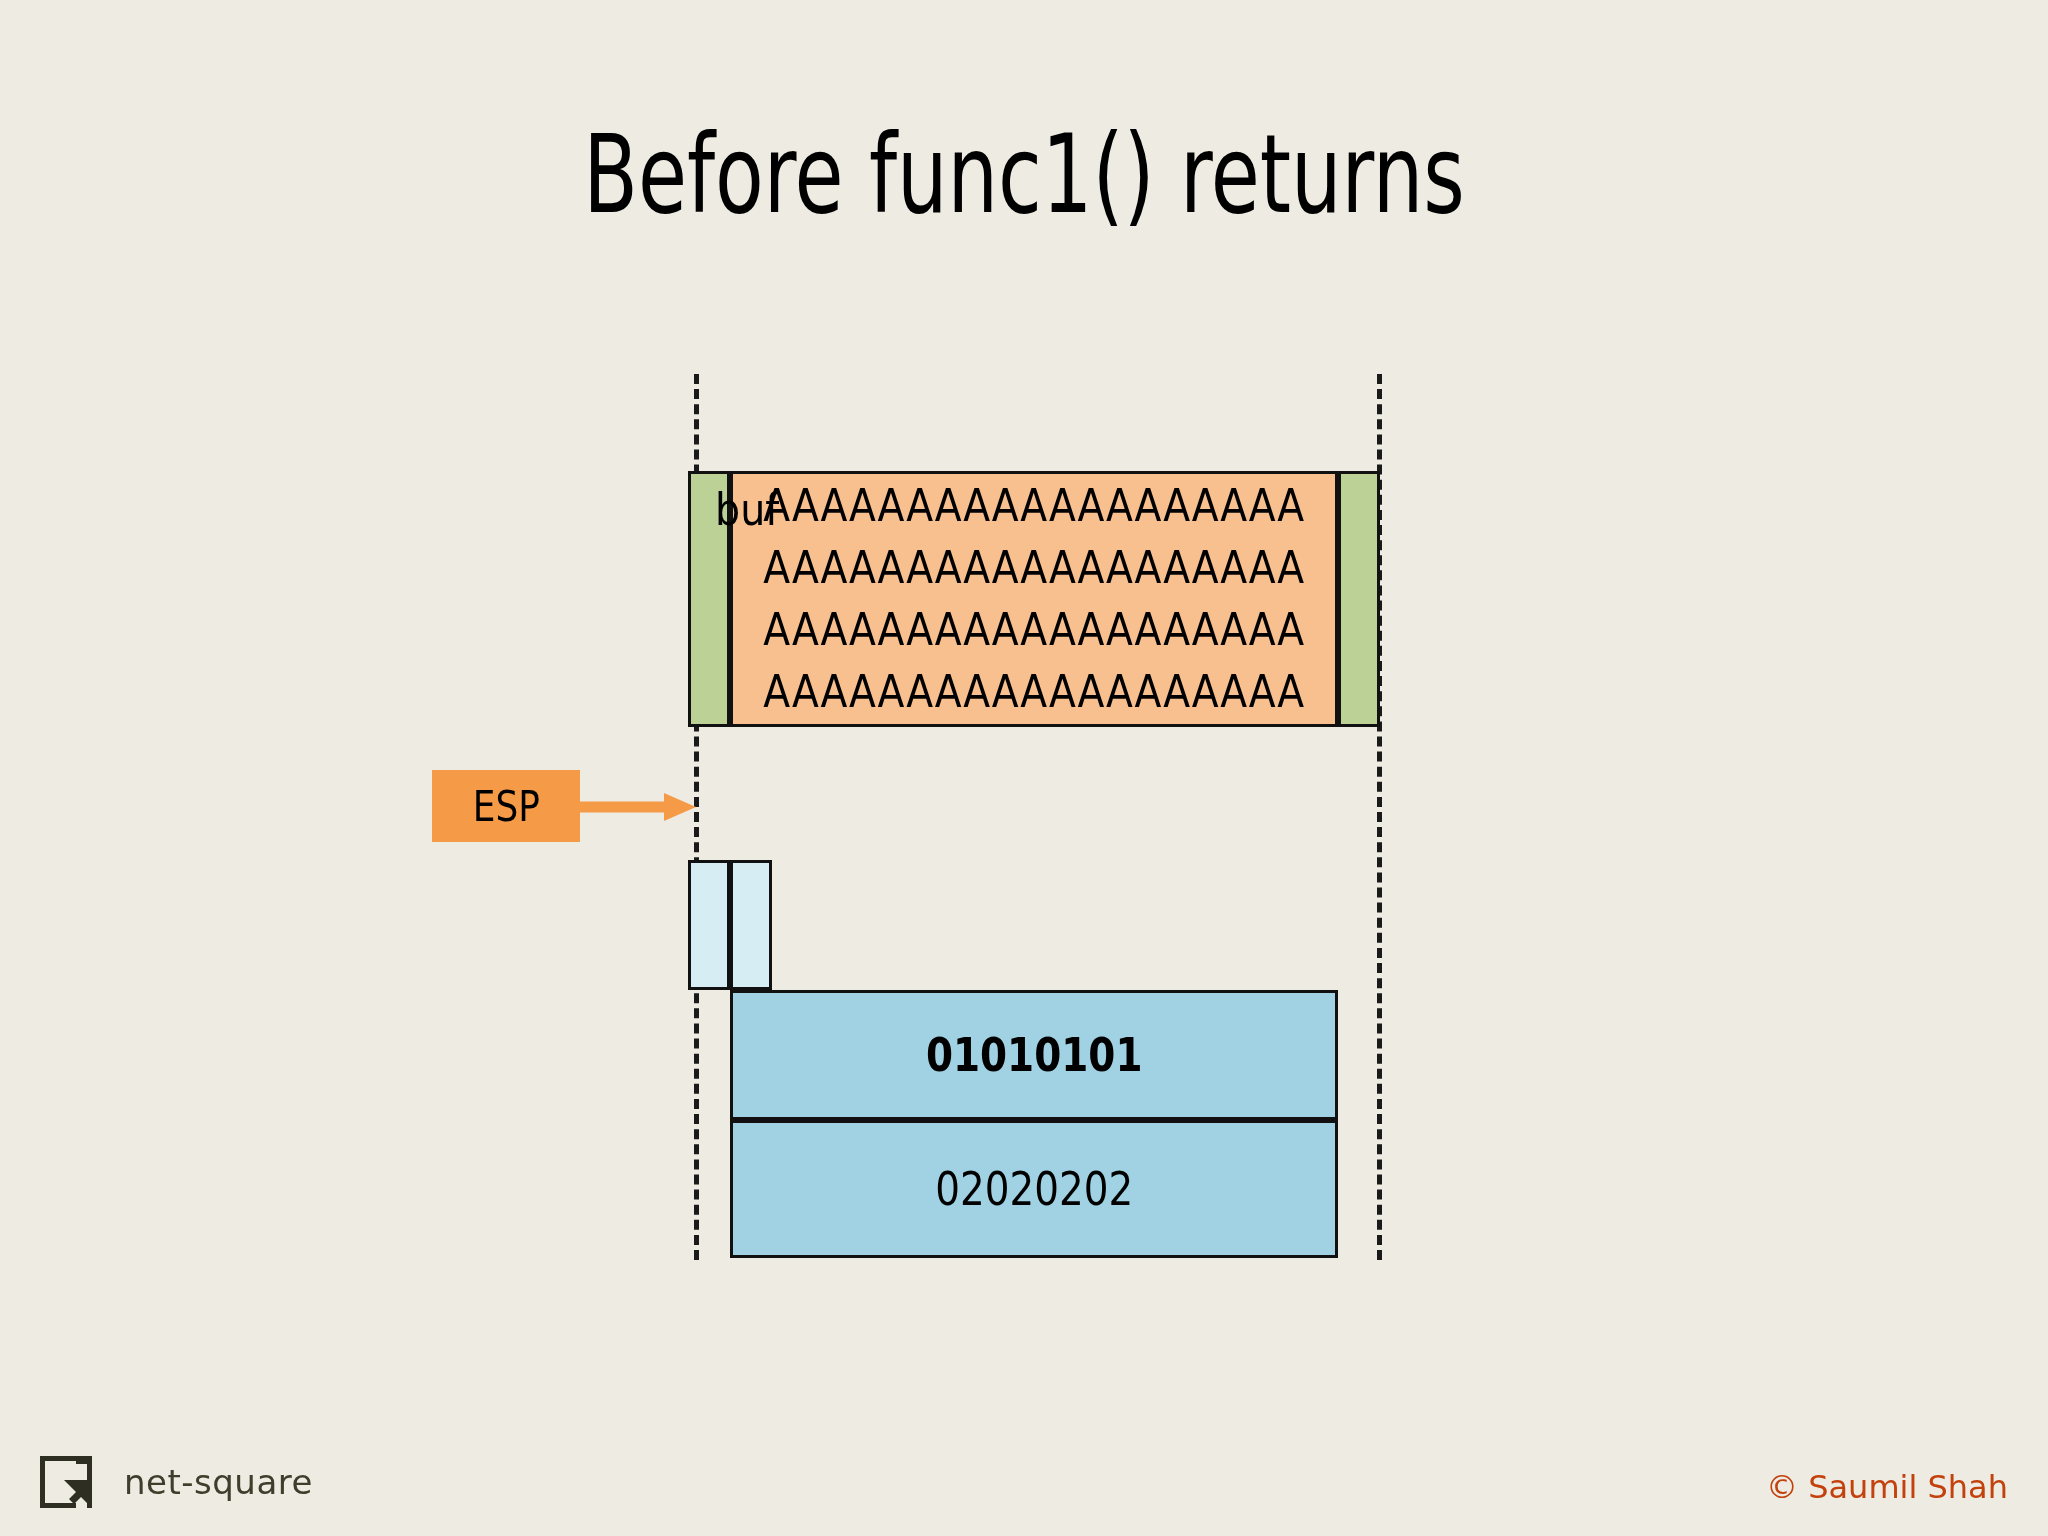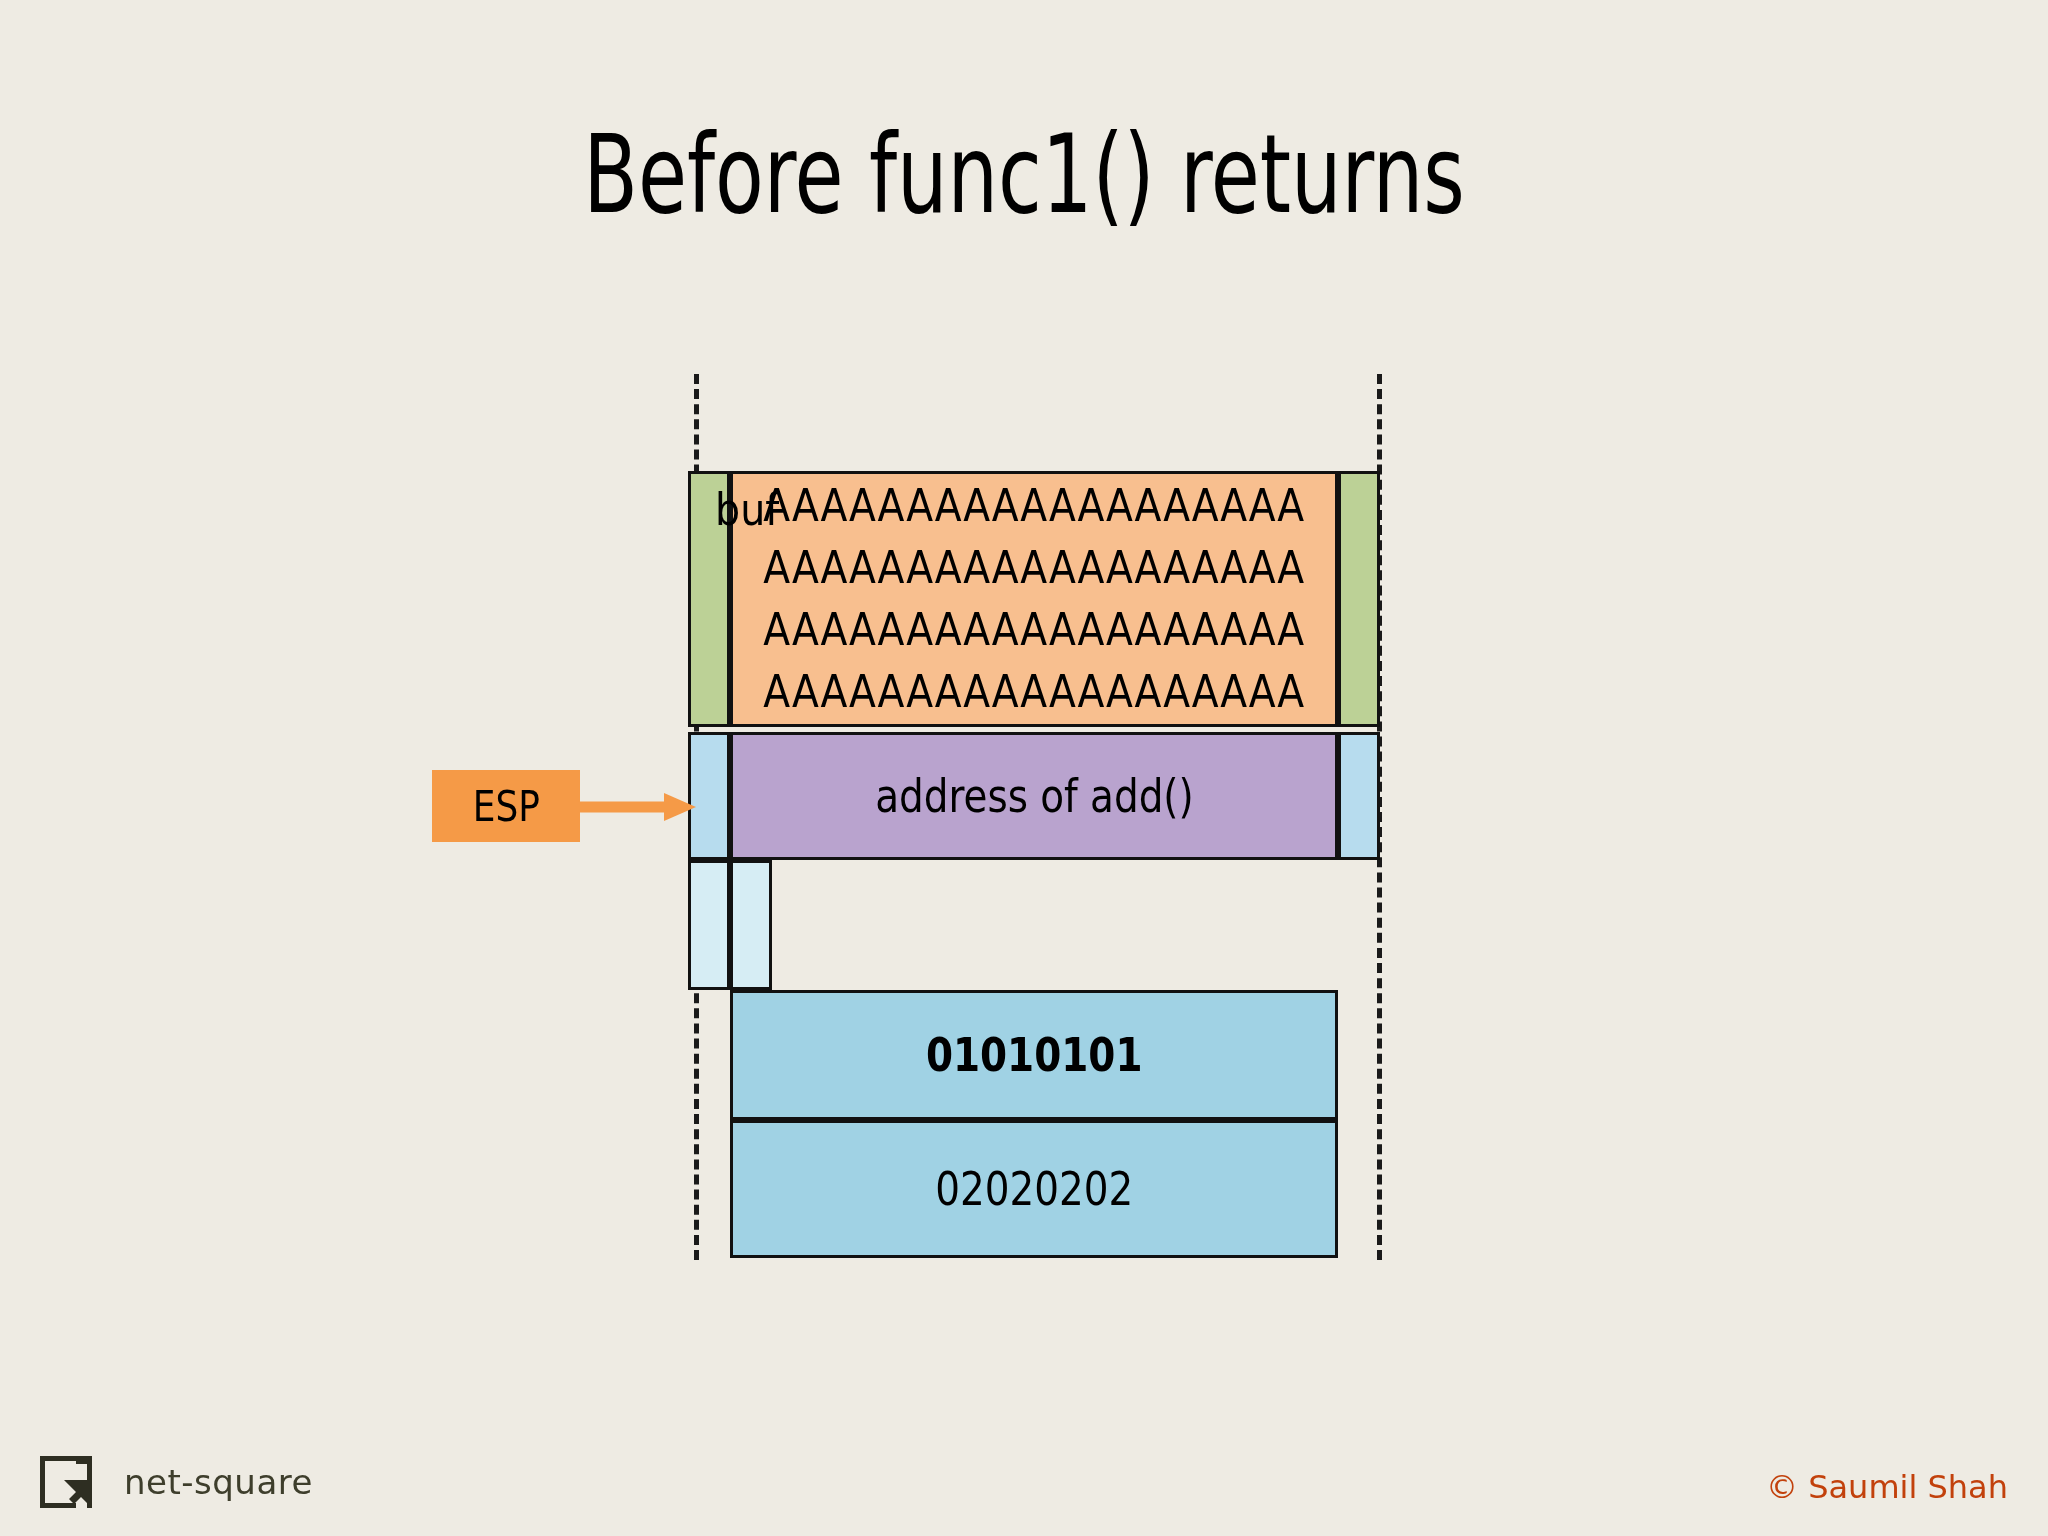--- a/index.html
+++ b/index.html
@@ -217,27 +217,20 @@
     <div class="cell-main">
       <div class="buf-label">buf</div>
       <div class="aaa-line">AAAAAAAAAAAAAAAAAAA</div>
       <div class="aaa-line">AAAAAAAAAAAAAAAAAAA</div>
       <div class="aaa-line">AAAAAAAAAAAAAAAAAAA</div>
       <div class="aaa-line">AAAAAAAAAAAAAAAAAAA</div>
     </div>
     <div class="side-strip"></div>
   </div>
 
-  <div class="stack-row" id="row-addr">
-    <div class="side-strip"></div>
-    <div class="cell-main">
-      <span class="row-text">address of add()</span>
-    </div>
-    <div class="side-strip"></div>
-  </div>
 
   <div class="stack-row" id="row-ret">
     <div class="side-strip"></div>
     <div class="side-strip"></div>
   </div>
 
   <div class="stack-row" id="row-data1">
     <div class="cell-main">
       <span class="row-text">01010101</span>
     </div>

